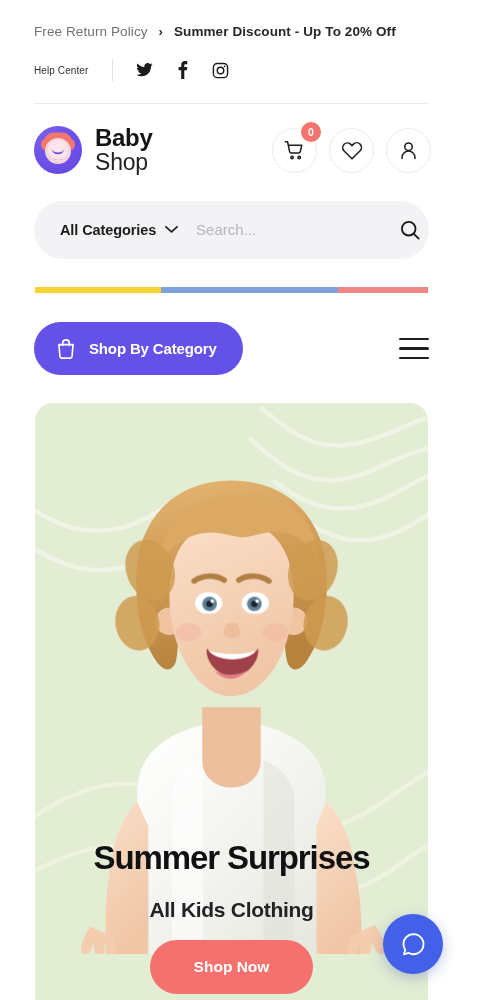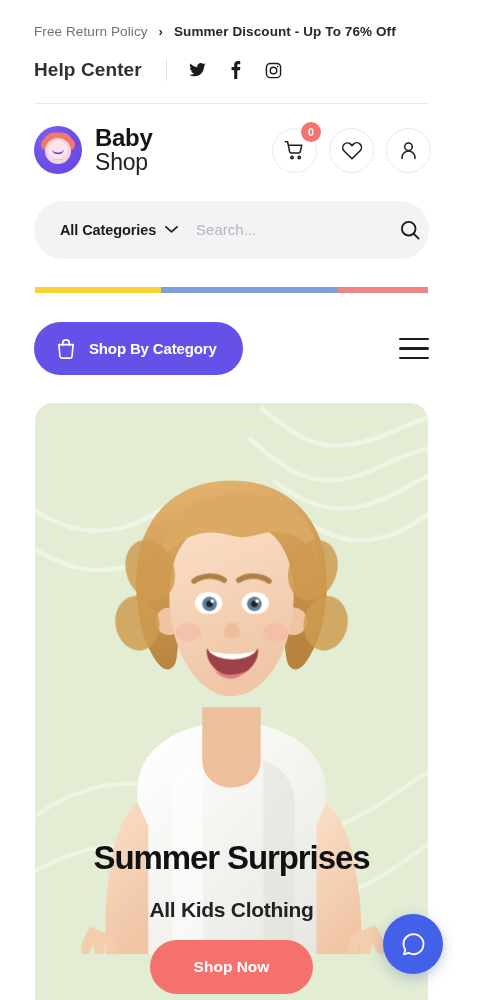--- a/index.html
+++ b/index.html
@@ -11,21 +11,21 @@
   .page { position:relative; width:463px; height:1000px; background:#fff; }
 
   
   .topbar { padding:24px 34px 0 34px; }
   .breadcrumb { display:flex; align-items:center; gap:11px; font-size:13.5px; }
   .bc-free { color:#6f7276; letter-spacing:.1px; }
   .bc-chev { color:#2b2b2e; font-size:13px; font-weight:700; line-height:1; }
   .bc-current { color:#27272a; font-weight:700; letter-spacing:.1px; }
 
   .helprow { display:flex; align-items:center; margin-top:18px; height:26px; }
-  .help-link { font-size:19px; color:#2f3033; letter-spacing:.1px;font-weight:bold; }
+  .help-link { font-size:10px; color:#2f3033; letter-spacing:.1px; }
   .vsep { width:1px; height:22px; background:#e2e2e6; margin:0 22px 0 24px; }
   .socials { display:flex; align-items:center; gap:20px; }
   .soc { width:18px; height:18px; display:flex; align-items:center; justify-content:center; }
   .soc svg { display:block; }
   .topbar-rule { height:1px; background:#e9e9ec; margin:20px 34px 0 34px; }
 
   
   .header { display:flex; align-items:center; justify-content:space-between; padding:22px 32px 0 34px; }
   .brand { display:flex; gap:13px; }
   .logo-mark { width:48px; height:48px; border-radius:50%; position:relative;
@@ -94,21 +94,21 @@
 </style>
 </head>
 <body>
 
 <div class="page">
 
   <div class="topbar">
     <div class="breadcrumb">
       <span class="bc-free">Free Return Policy</span>
       <span class="bc-chev">›</span>
-      <span class="bc-current">Summer Discount - Up To 76% Off</span>
+      <span class="bc-current">Summer Discount - Up To 20% Off</span>
     </div>
 
     <div class="helprow">
       <span class="help-link">Help Center</span>
       <span class="vsep"></span>
       <div class="socials">
         <span class="soc">
           <svg width="17" height="15" viewBox="0 0 24 22" fill="#1b1b1e">
             <path d="M24 2.6a9.8 9.8 0 0 1-2.83.78A4.94 4.94 0 0 0 23.34.4a9.86 9.86 0 0 1-3.13 1.2A4.92 4.92 0 0 0 11.8 6.05 13.96 13.96 0 0 1 1.67.9 4.92 4.92 0 0 0 3.19 7.46a4.9 4.9 0 0 1-2.23-.62v.06a4.92 4.92 0 0 0 3.95 4.83 4.96 4.96 0 0 1-2.22.08 4.93 4.93 0 0 0 4.6 3.42A9.88 9.88 0 0 1 0 17.3a13.94 13.94 0 0 0 7.55 2.2c9.05 0 14-7.5 14-14v-.64A9.94 9.94 0 0 0 24 2.6z"></path>
           </svg>

